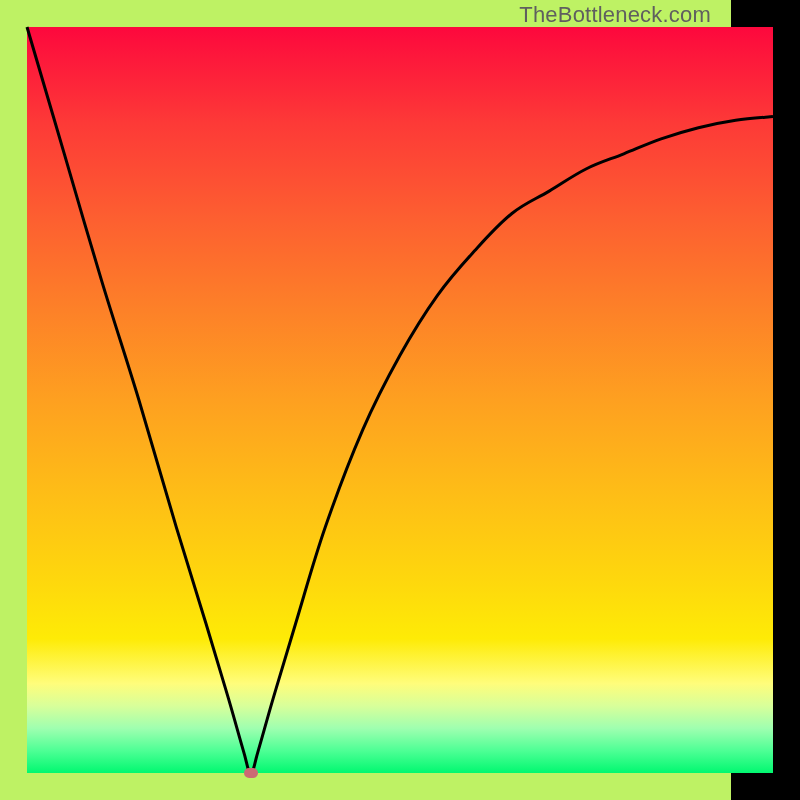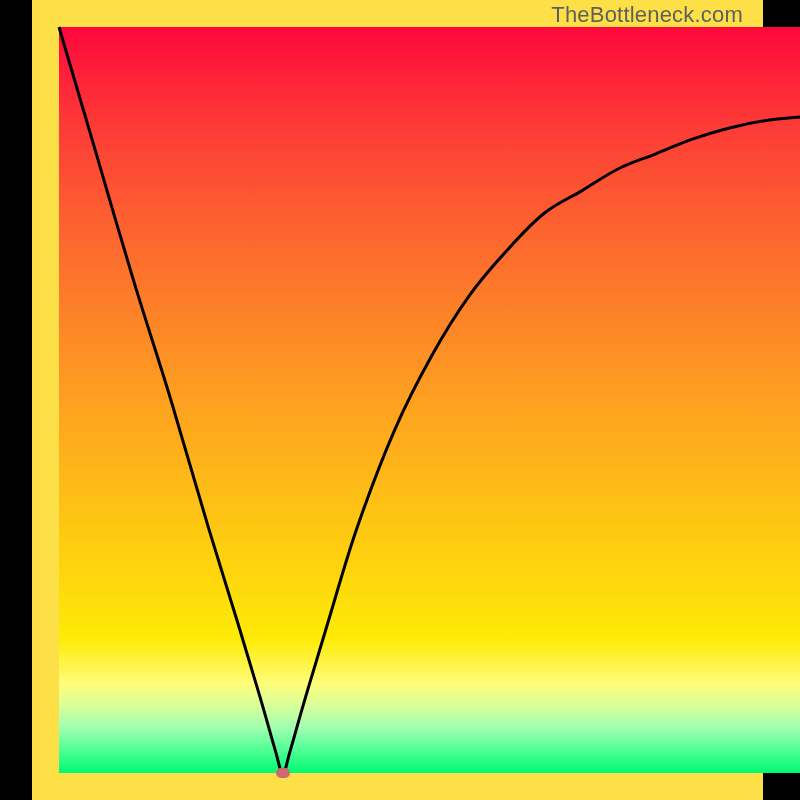--- a/index.html
+++ b/index.html
@@ -1,22 +1,21 @@
 <!DOCTYPE html>
 <html><head>
 <meta charset="utf-8">
 <style>
   * { margin: 0; padding: 0; box-sizing: border-box; }
   html, body { width: 800px; height: 800px; overflow: hidden; background: #000; font-family: Arial, Helvetica, sans-serif; }
   .frame {
     position: relative;
     width: 731px;
     height: 800px;
-    background: #fde047;
-    margin-left: 32px;
+    background: #bef264;
   }
   .plot-area {
     position: absolute;
     left: 27px;
     top: 27px;
     width: 746px;
     height: 746px;
     
     background: linear-gradient(to bottom,
       #fd083d 0%,

